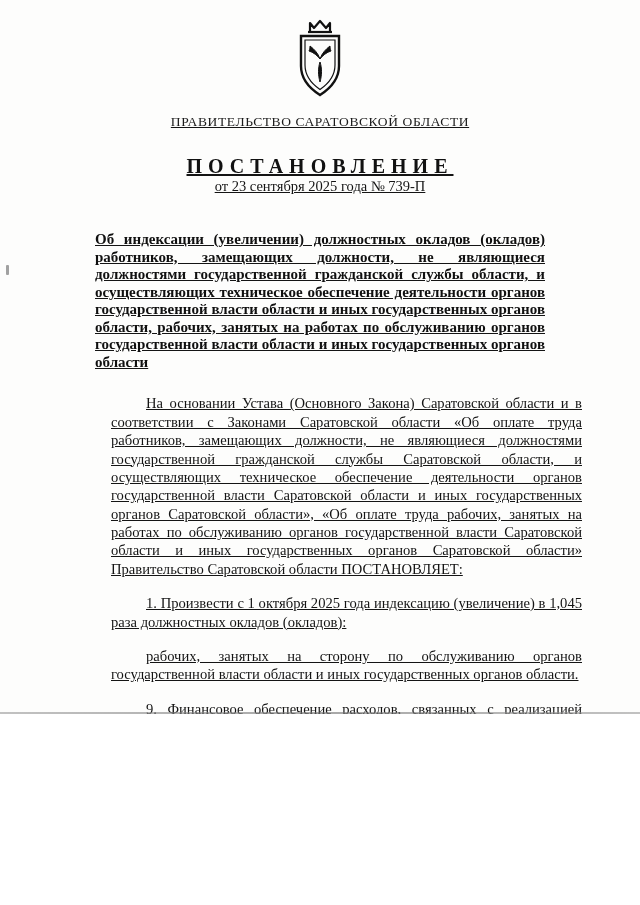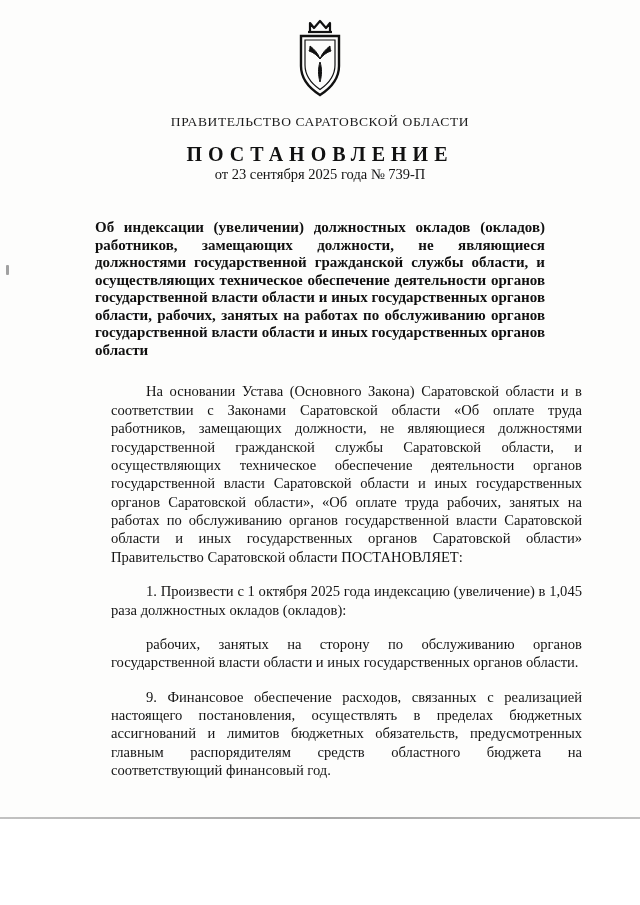--- a/index.html
+++ b/index.html
@@ -3,43 +3,44 @@
 <meta charset="utf-8">
 <style>
   html, body {
     margin: 0;
     padding: 0;
     background: #ffffff;
   }
   .page {
     position: relative;
     width: 640px;
-    height: 819px;
+    height: 714px;
     background: #fdfdfc;
     color: #141414;
     font-family: "Liberation Serif", "DejaVu Serif", serif;
     overflow: hidden;
     box-sizing: border-box;
+    text-decoration: underline;
   }
   .emblem {
     width: 62px;
     height: 84px;
     margin: 16px auto 0 auto;
     display: block;
   }
   .emblem svg { display: block; width: 100%; height: 100%; }
   .authority {
     margin-top: 14px;
     text-align: center;
     font-size: 13.5px;
     letter-spacing: 0.6px;
     color: #1b1b1b;
   }
   .doc-type {
-    margin-top: 13px;
+    margin-top: 25px;
     text-align: center;
     font-size: 20px;
     font-weight: bold;
     letter-spacing: 6px;
     color: #111;
   }
   .date-line {
     margin-top: 0;
     text-align: center;
     font-size: 14.5px;

